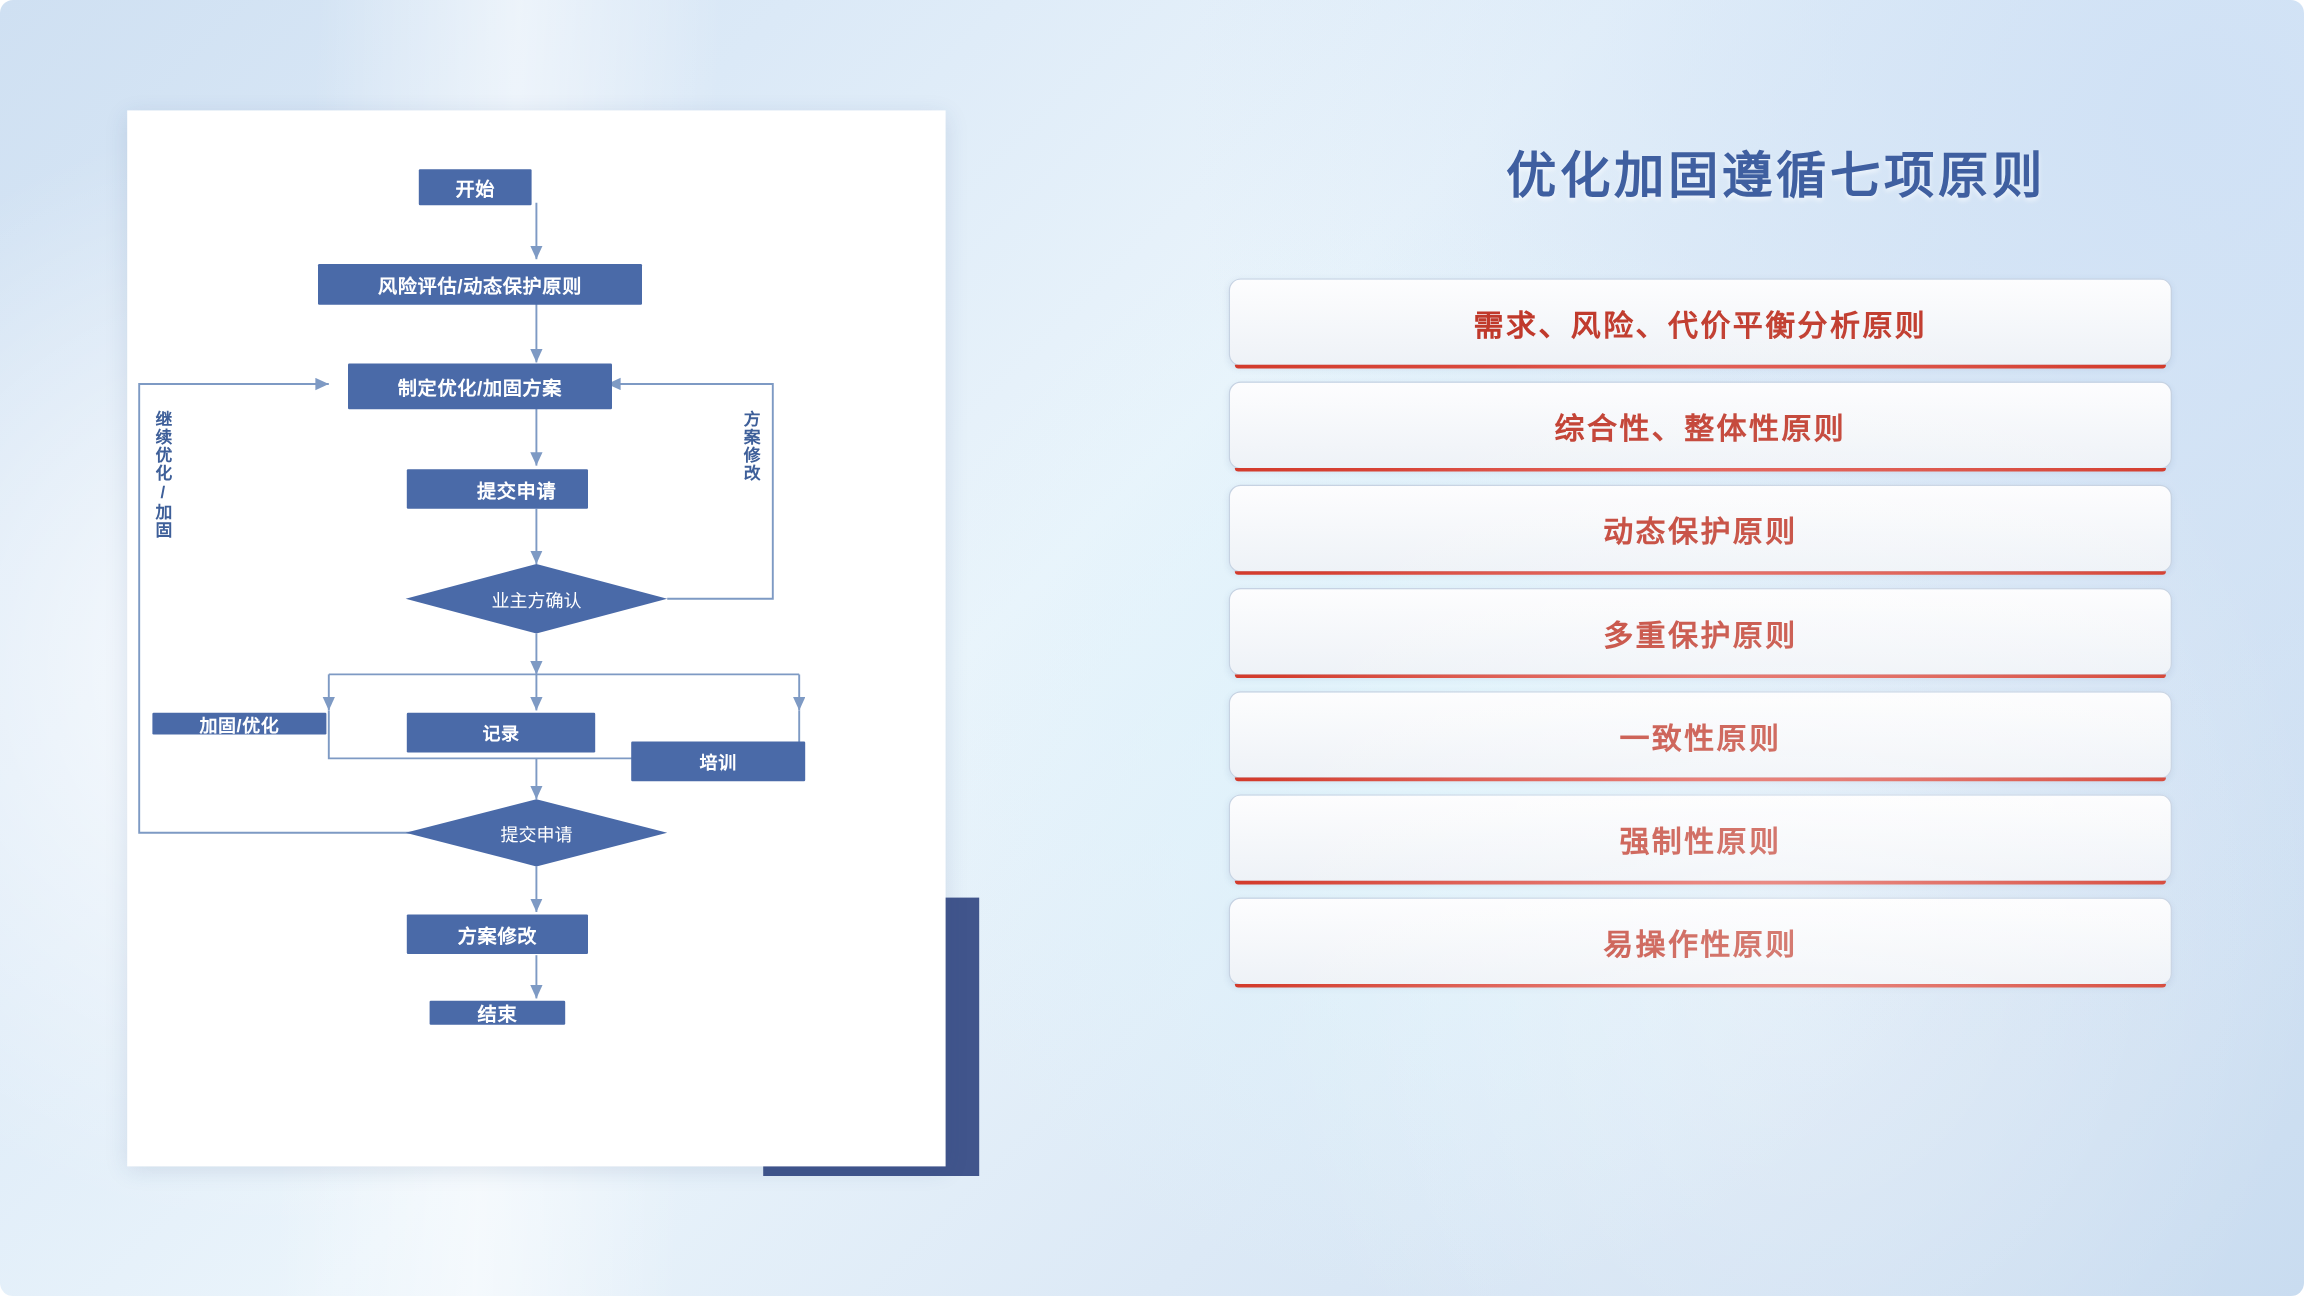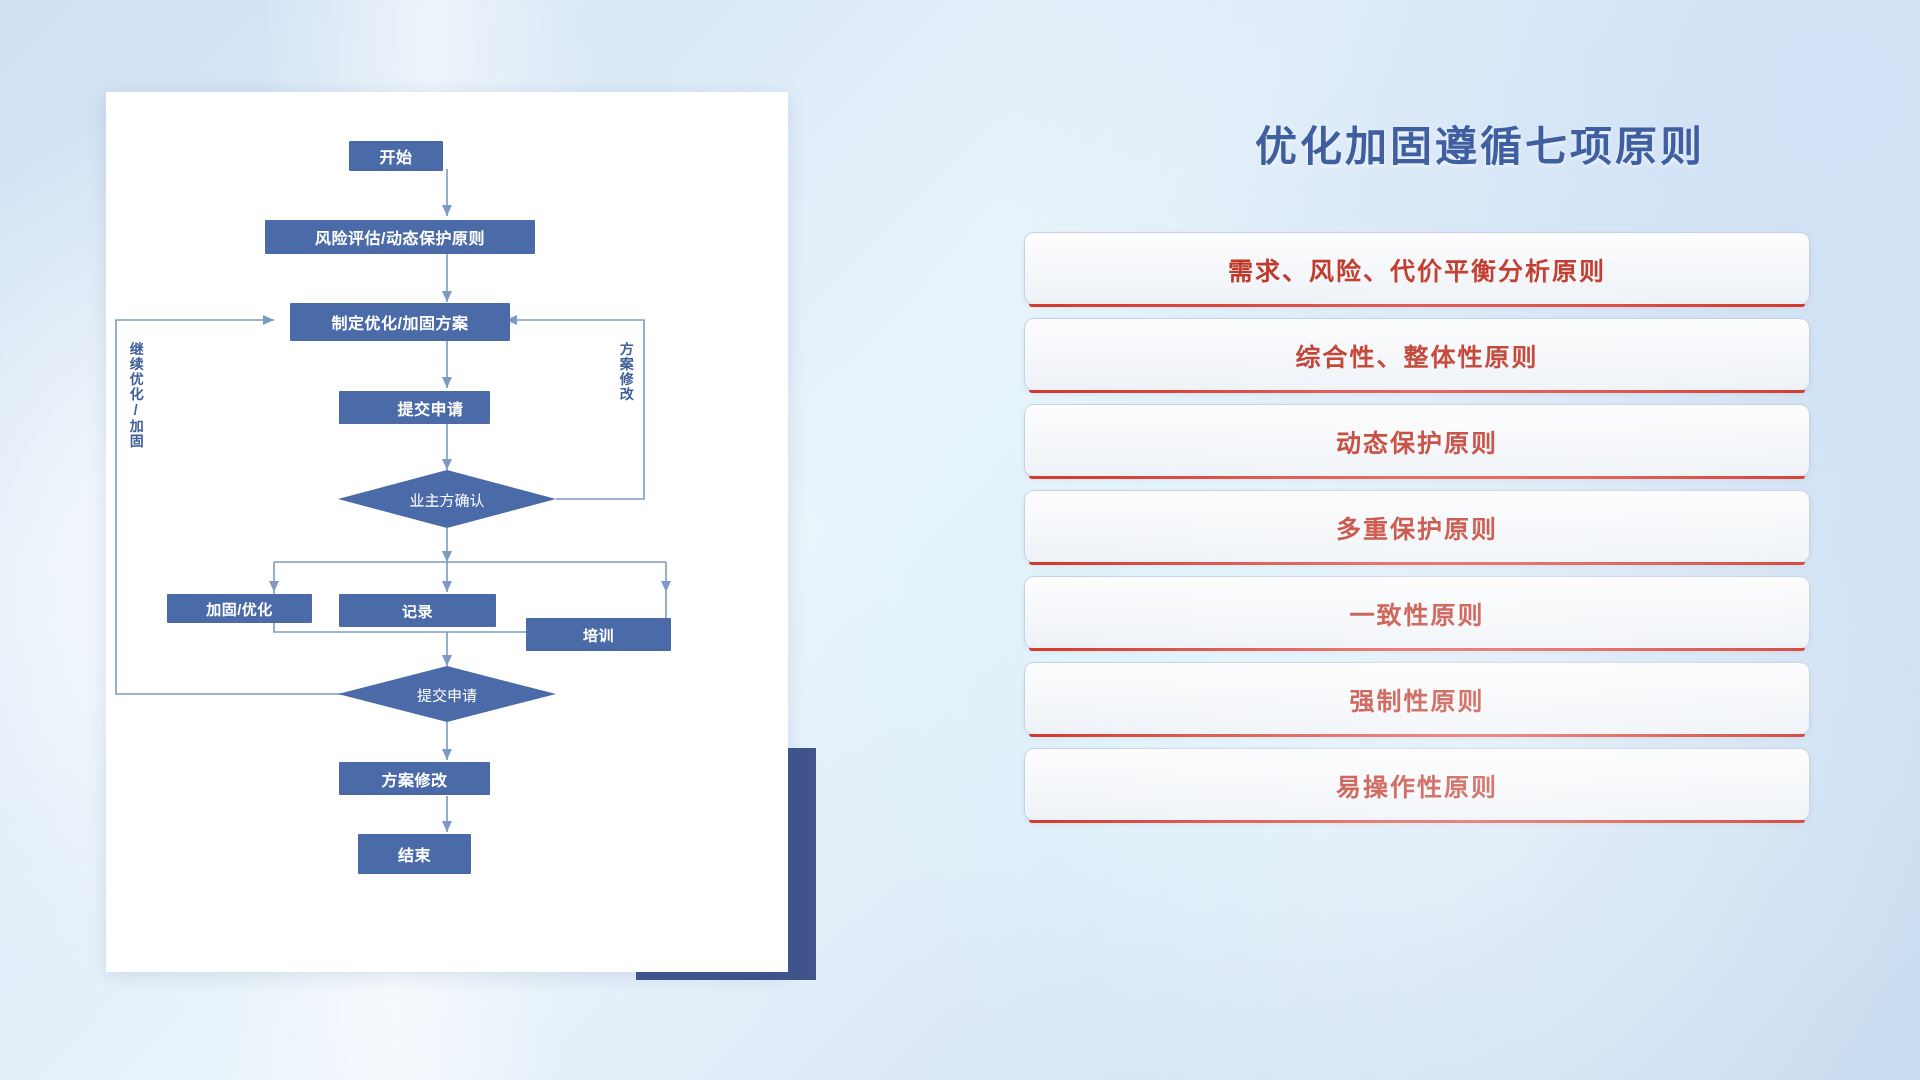--- a/index.html
+++ b/index.html
@@ -14,20 +14,21 @@
   #slide {
     position: relative;
     width: 1920px;
     height: 1080px;
     background:
       radial-gradient(circle at 12% 52%, rgba(255,255,255,0.85) 0%, rgba(255,255,255,0.0) 26%),
       radial-gradient(circle at 62% 58%, rgba(224,244,252,0.95) 0%, rgba(224,244,252,0.0) 34%),
       radial-gradient(circle at 95% 8%, rgba(206,224,245,0.9) 0%, rgba(206,224,245,0.0) 40%),
       linear-gradient(135deg, #cfe0f2 0%, #dbe9f7 22%, #eaf4fb 45%, #dce9f6 68%, #c9dcf0 100%);
     overflow: hidden;
+    border-radius: 11px;
   }
 
   
   #slide::before {
     content: "";
     position: absolute;
     left: -10%;
     top: -20%;
     width: 60%;
     height: 150%;
@@ -237,41 +238,41 @@
       </div>
 
       <div class="node" style="left:233px; top:299px; width:151px; height:33px;padding-left:32px;">
         <span>提交申请</span>
       </div>
 
       <div class="diamond-label" style="left:261px; top:393px; width:160px; height:28px;">
         <span>业主方确认</span>
       </div>
 
-      <div class="node small" style="left:21px; top:502px; width:145px; height:29px;margin-left:40px;">
+      <div class="node small" style="left:21px; top:502px; width:145px; height:18px;">
         <span>加固/优化</span>
       </div>
 
       <div class="node small" style="left:233px; top:502px; width:157px; height:33px;">
         <span>记录</span>
       </div>
 
       <div class="node small" style="left:420px; top:526px; width:145px; height:33px;">
         <span>培训</span>
       </div>
 
       <div class="diamond-label" style="left:261px; top:588px; width:160px; height:28px;">
         <span>提交申请</span>
       </div>
 
       <div class="node" style="left:233px; top:670px; width:151px; height:33px;">
         <span>方案修改</span>
       </div>
 
-      <div class="node" style="left:252px; top:742px; width:113px; height:40px;">
+      <div class="node" style="left:252px; top:742px; width:113px; height:20px;">
         <span>结束</span>
       </div>
 
       <div class="edge-label" style="left:22px; top:250px; height:140px;">继续优化/加固</div>
 
       <div class="edge-label" style="left:512px; top:250px; height:110px;">方案修改</div>
 
     </div>
   </div>
 

